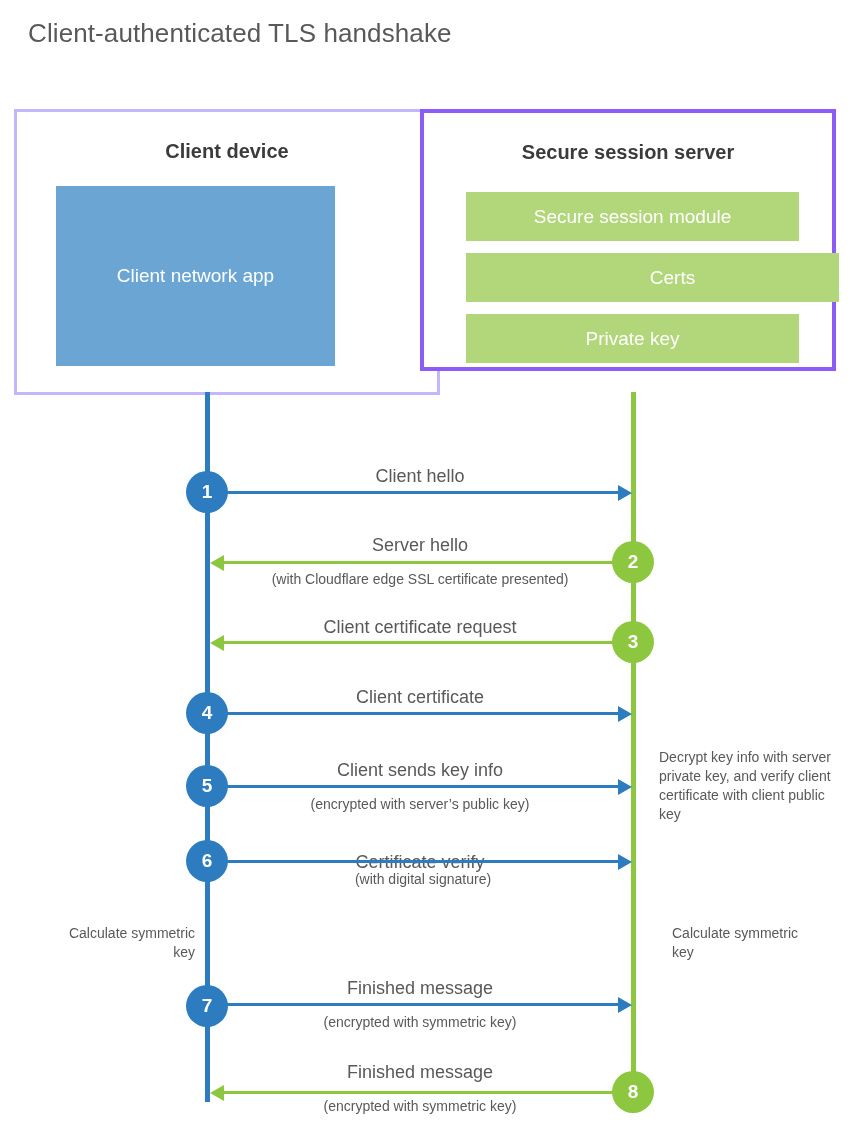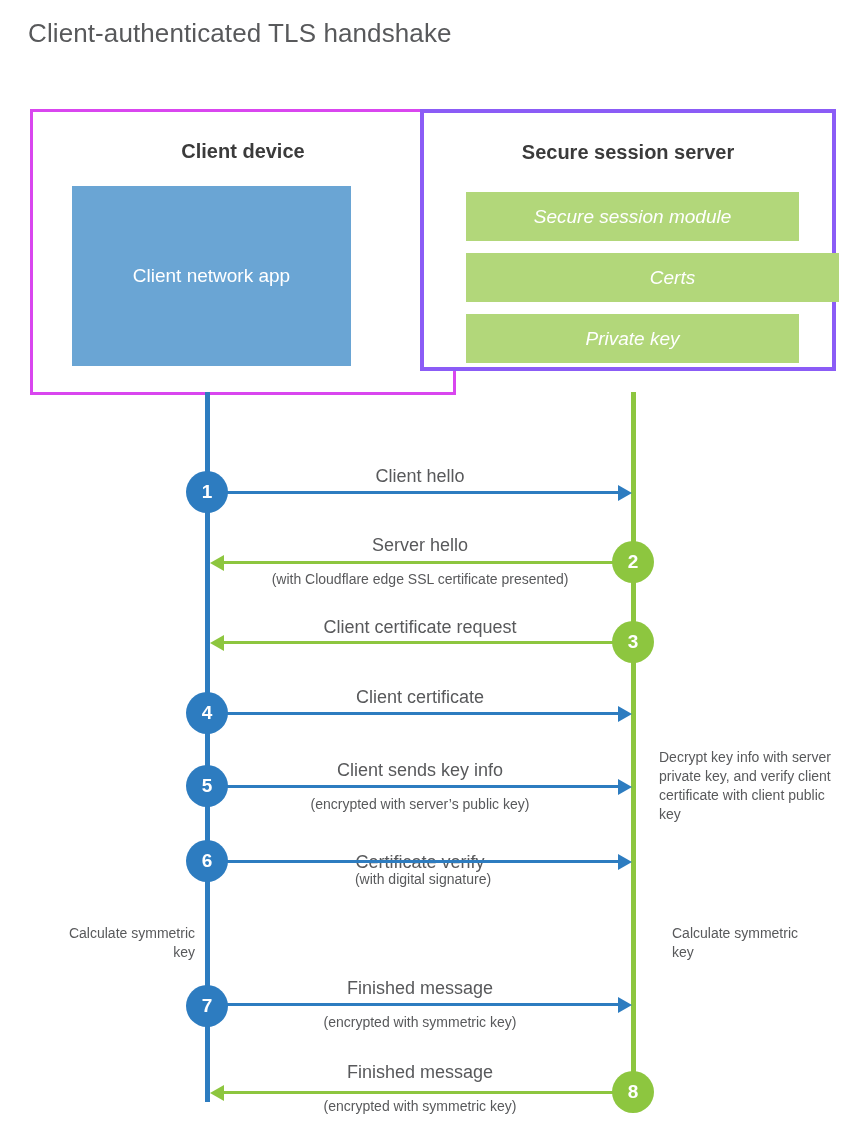--- a/index.html
+++ b/index.html
@@ -31,25 +31,25 @@
     white-space: nowrap;
   }
 
   
   .party-box {
     position: absolute;
     background: #ffffff;
     box-sizing: border-box;
   }
   #client-box {
-    left: 30px;
+    left: 14px;
     top: 109px;
     width: 426px;
     height: 286px;
-    border: 3px solid #d946ef;
+    border: 3px solid #c4b5fd;
   }
   #server-box {
     left: 420px;
     top: 109px;
     width: 416px;
     height: 262px;
     border: 4px solid #8b5cf6;
   }
   .party-title {
     position: absolute;
@@ -83,21 +83,20 @@
     left: 42px;
     width: 333px;
     height: 49px;
     background: #b2d77a;
     color: #ffffff;
     font-size: 19px;
     display: flex;
     align-items: center;
     justify-content: center;
     text-align: center;
-    font-style: italic;
   }
   #server-block-0 { top: 79px; }
   #server-block-1 { top: 140px; padding-left: 40px; }
   #server-block-2 { top: 201px; }
 
   
   .lifeline {
     position: absolute;
     width: 5px;
   }

